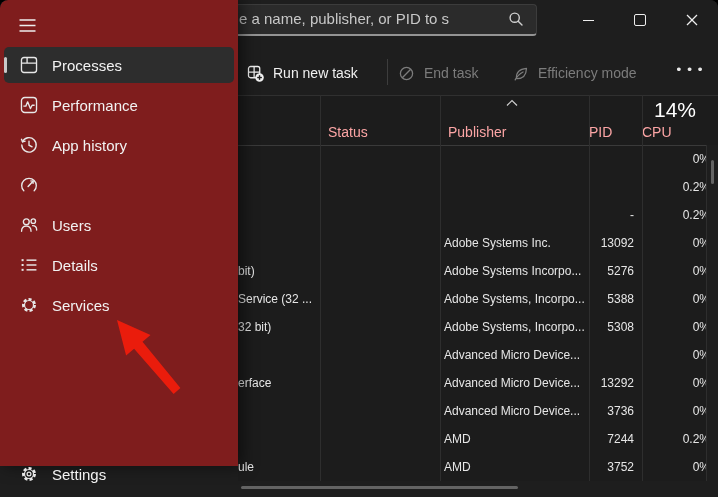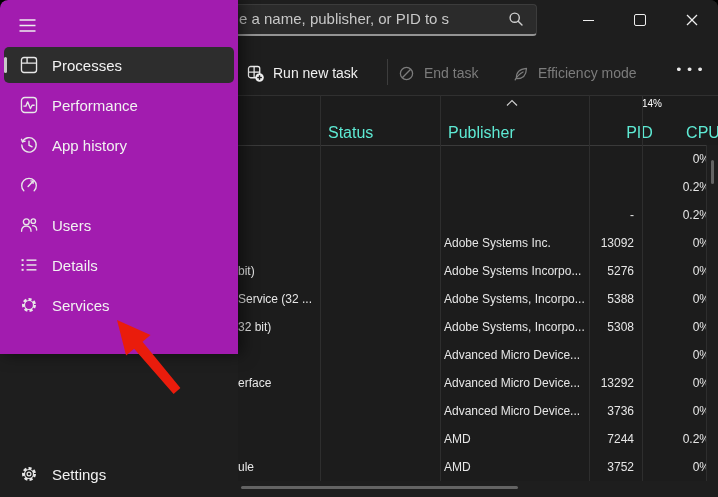--- a/index.html
+++ b/index.html
@@ -29,39 +29,39 @@
   .tbtn{position:absolute;top:8px;height:30px;display:flex;align-items:center;gap:9px;font-size:14px;}
   .tbtn.enabled{color:#f0f0f0}
   .tbtn.disabled{color:#7c7c7c}
   .tb-divider{position:absolute;left:149px;top:9px;width:1px;height:26px;background:#3d3d3d;}
   .more-dots{position:absolute;left:436px;top:12px;width:34px;text-align:center;color:#e8e8e8;
     font-size:13px;letter-spacing:3px;font-family:"DejaVu Sans",sans-serif;}
   
   .tablewrap{position:absolute;left:238px;top:95px;width:480px;height:402px;background:#1c1c1c;}
   .hline{position:absolute;background:#303030;height:1px;}
   .vline{position:absolute;background:#2e2e2e;width:1px;top:0;height:386px;}
-  .hdr-label{position:absolute;top:29px;font-size:16px;color:#5eead4;}
-  .hdr-right{text-align:center;margin-left:28px;}
-  .cpu-total{position:absolute;top:3px;left:404px;width:66px;text-align:left;font-size:10px;color:#fff;}
+  .hdr-label{position:absolute;top:29px;font-size:14px;color:#fca5a5;}
+  .hdr-right{text-align:left;}
+  .cpu-total{position:absolute;top:3px;left:404px;width:66px;text-align:center;font-size:21px;color:#fff;}
   .sort-chevron{position:absolute;left:267px;top:4px;}
   .trow{position:absolute;left:0;width:472px;height:28px;font-size:12px;color:#e6e6e6;}
   .cell{position:absolute;top:0;height:28px;line-height:28px;white-space:nowrap;overflow:hidden;}
   .cell.name{left:0;width:82px;box-sizing:border-box;}
   .cell.status{left:82px;width:120px;padding-left:8px;box-sizing:border-box;}
   .cell.publisher{left:202px;width:149px;padding-left:4px;box-sizing:border-box;}
   .cell.pid{left:351px;width:53px;text-align:right;padding-right:8px;box-sizing:border-box;}
   .cell.cpu{left:404px;width:68px;text-align:right;box-sizing:border-box;}
   
   .vscroll{position:absolute;left:468px;top:50px;width:12px;height:336px;background:#1e1e1e;border-left:1px solid #2e2e2e;box-sizing:border-box;z-index:3;}
   .vthumb{position:absolute;left:4px;top:15px;width:3px;height:24px;background:#636363;border-radius:2px;}
   .hscroll{position:absolute;left:0;top:386px;width:480px;height:16px;background:#1e1e1e;z-index:3;}
   .hthumb{position:absolute;left:3px;top:5px;width:277px;height:3px;background:#636363;border-radius:2px;}
   
   .sidebar{
-    position:absolute;left:0;top:0;width:238px;height:354px;background:#a21caf;z-index:10;
+    position:absolute;left:0;top:0;width:238px;height:466px;background:#7f1d1d;z-index:10;
     box-shadow:4px 0 16px rgba(0,0,0,0.55);border-radius:8px 0 0 0;
   }
   .hamburger{position:absolute;left:10px;top:8px;width:34px;height:34px;display:flex;align-items:center;justify-content:center;}
   .nav-item{position:absolute;left:4px;width:230px;height:36px;border-radius:5px;display:flex;align-items:center;}
   .nav-item.selected{background:#2d2d2d;}
   .nav-indicator{position:absolute;left:0;top:10px;width:3px;height:16px;border-radius:2px;background:#c8c8c8;}
   .nav-icon{position:absolute;left:16px;top:9px;width:18px;height:18px;}
   .nav-label{position:absolute;left:48px;font-size:15px;color:#f2f2f2;white-space:nowrap;}
   
   .arrow-overlay{position:absolute;left:0;top:0;width:718px;height:497px;z-index:20;pointer-events:none;}

